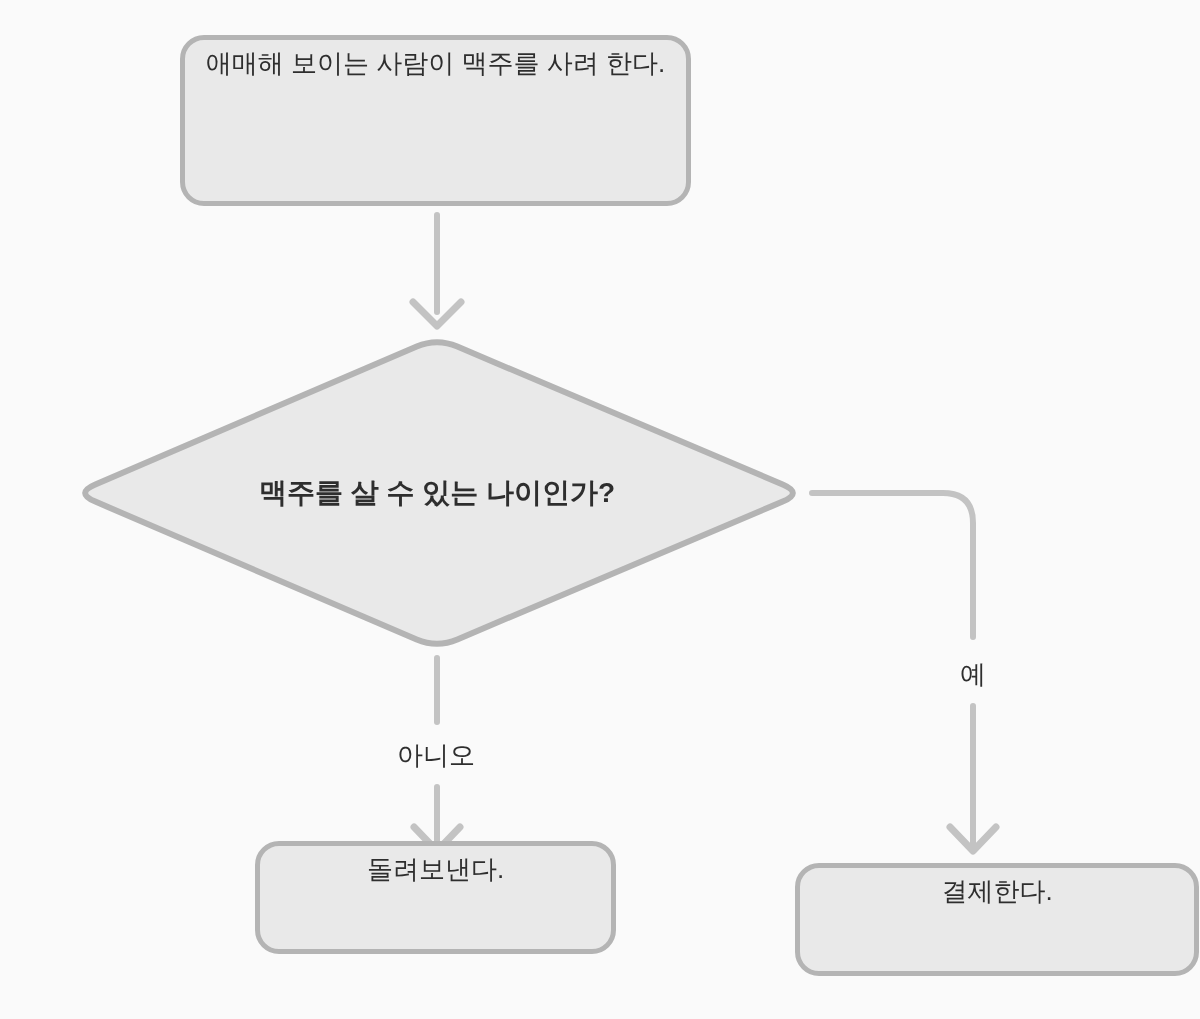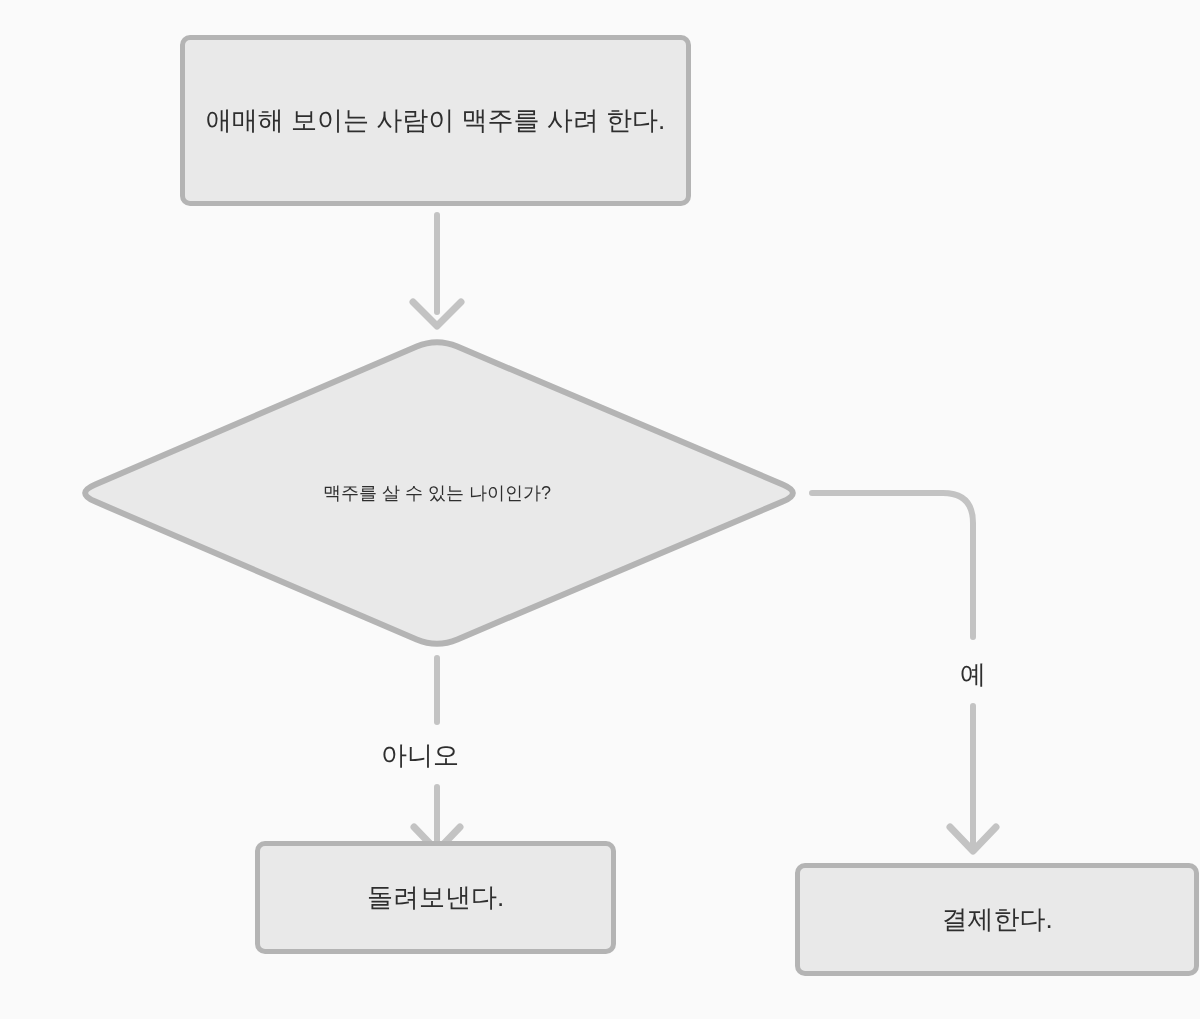--- a/index.html
+++ b/index.html
@@ -44,53 +44,54 @@
   .diamond-shape {
     fill: var(--node_fill);
     stroke: var(--node_border);
     stroke-width: 6;
     stroke-linejoin: round;
   }
   .node {
     position: absolute;
     background: var(--node_fill);
     border: 5px solid var(--node_border);
-    border-radius: 10px;
+    border-radius: 24px;
     display: flex;
     flex-direction: column;
     align-items: center;
-    justify-content: center;
+    justify-content: space-between;
     text-align: center;
     font-size: 26px;
     line-height: 47px;
     gap: 16px;
   }
   .node-start  { left: 180px; top: 35px;  width: 511px; height: 171px; }
   .node-reject { left: 255px; top: 841px; width: 361px; height: 113px; }
   .node-pay    { left: 795px; top: 863px; width: 404px; height: 113px; }
   .diamond-label {
     position: absolute;
     left: 137px; top: 440px;
     width: 600px; height: 106px;
     display: flex;
     align-items: center;
     justify-content: center;
     text-align: center;
-    font-size: 18px;
+    font-size: 28px;
+    font-weight: bold;
   }
   .edge-label {
     position: absolute;
     display: flex;
     align-items: center;
     justify-content: center;
     text-align: center;
     font-size: 26px;
     height: 34px;
   }
-  .edge-label-no  { left: 350px; top: 738px; width: 140px; }
+  .edge-label-no  { left: 366px; top: 738px; width: 140px; }
   .edge-label-yes { left: 933px; top: 657px; width: 80px;  }
 </style>
 </head>
 <body>
 
 <div class="canvas">
 
   <svg class="connector-layer" viewBox="0 0 1200 1019" xmlns="http://www.w3.org/2000/svg">
 
     <path class="edge-line" d="M437 215 L437 312"></path>

